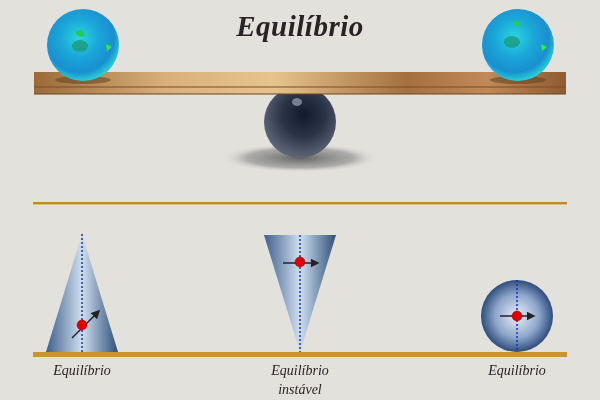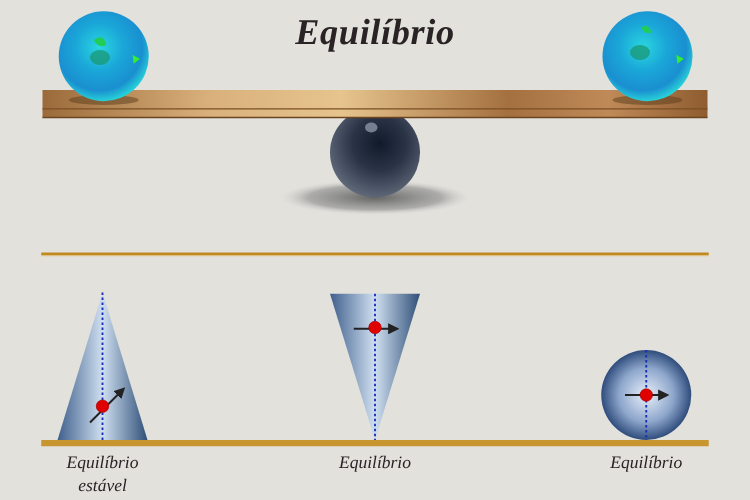--- a/index.html
+++ b/index.html
@@ -92,20 +92,20 @@
   <circle cx="300" cy="262" r="5" fill="#e00000" stroke="#900" stroke-width="0.5"></circle>
 
   <circle cx="517" cy="316" r="36" fill="url(#ball)"></circle>
   <line x1="517" y1="280" x2="517" y2="352" stroke="#1a2fb8" stroke-width="1.5" stroke-dasharray="2,2"></line>
   <line x1="500" y1="316" x2="531" y2="316" stroke="#222" stroke-width="1.5" marker-end="url(#arrow)"></line>
   <circle cx="517" cy="316" r="5" fill="#e00000" stroke="#900" stroke-width="0.5"></circle>
 </svg>
 
 <div class="abs label" style="left:22px;width:120px;top:361px">
   <span>Equilíbrio</span>
-  <span>estável</span>
 </div>
 <div class="abs label" style="left:240px;width:120px;top:361px">
   <span>Equilíbrio</span>
+  <span>instável</span>
 </div>
 <div class="abs label" style="left:457px;width:120px;top:361px">
   <span>Equilíbrio</span>
 </div>
 
 </body></html>

